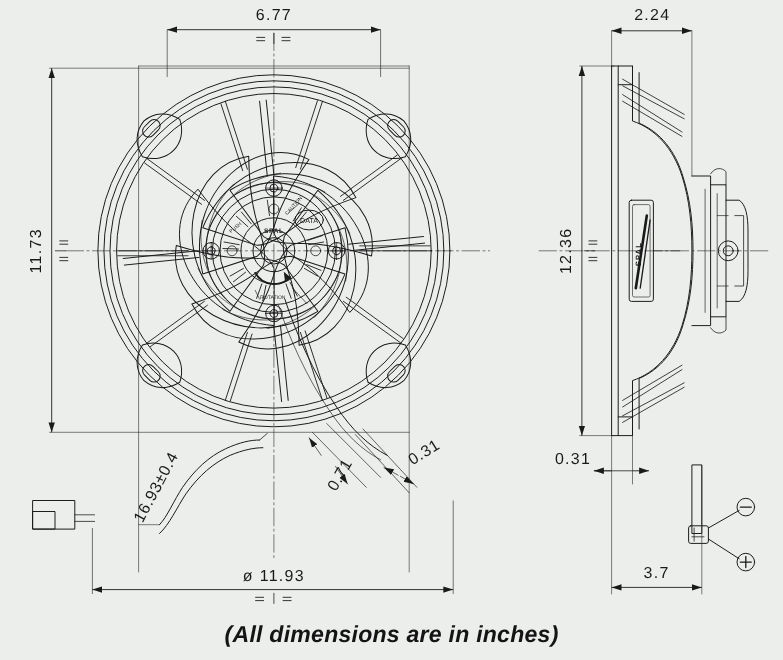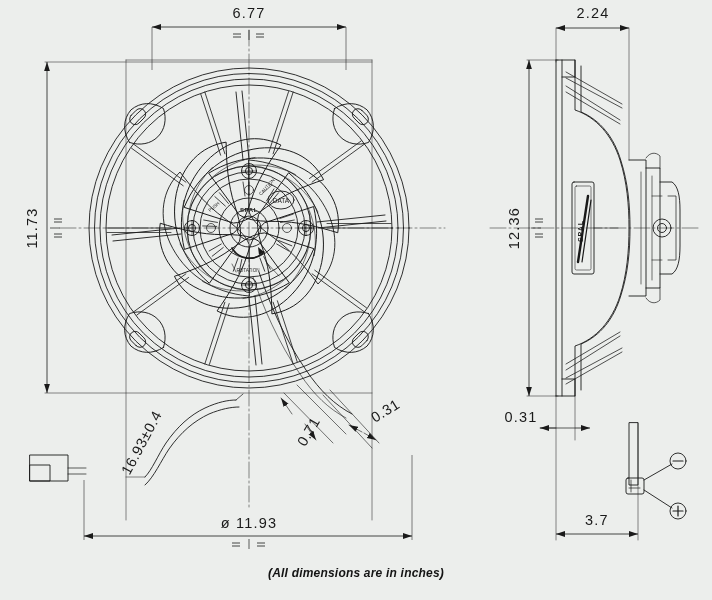--- a/index.html
+++ b/index.html
@@ -24,21 +24,21 @@
     left: 0;
     display: block;
   }
   .caption {
     position: absolute;
     left: 0;
     top: 566px;
     width: 712px;
     text-align: center;
     font-family: "Liberation Sans", sans-serif;
-    font-size: 12px;
+    font-size: 21px;
     font-style: italic;
     font-weight: bold;
     color: #141414;
     letter-spacing: 0.2px;
   }
 </style>
 </head>
 <body>
 
 <div id="sheet" style="background: rgb(236, 238, 236);">

